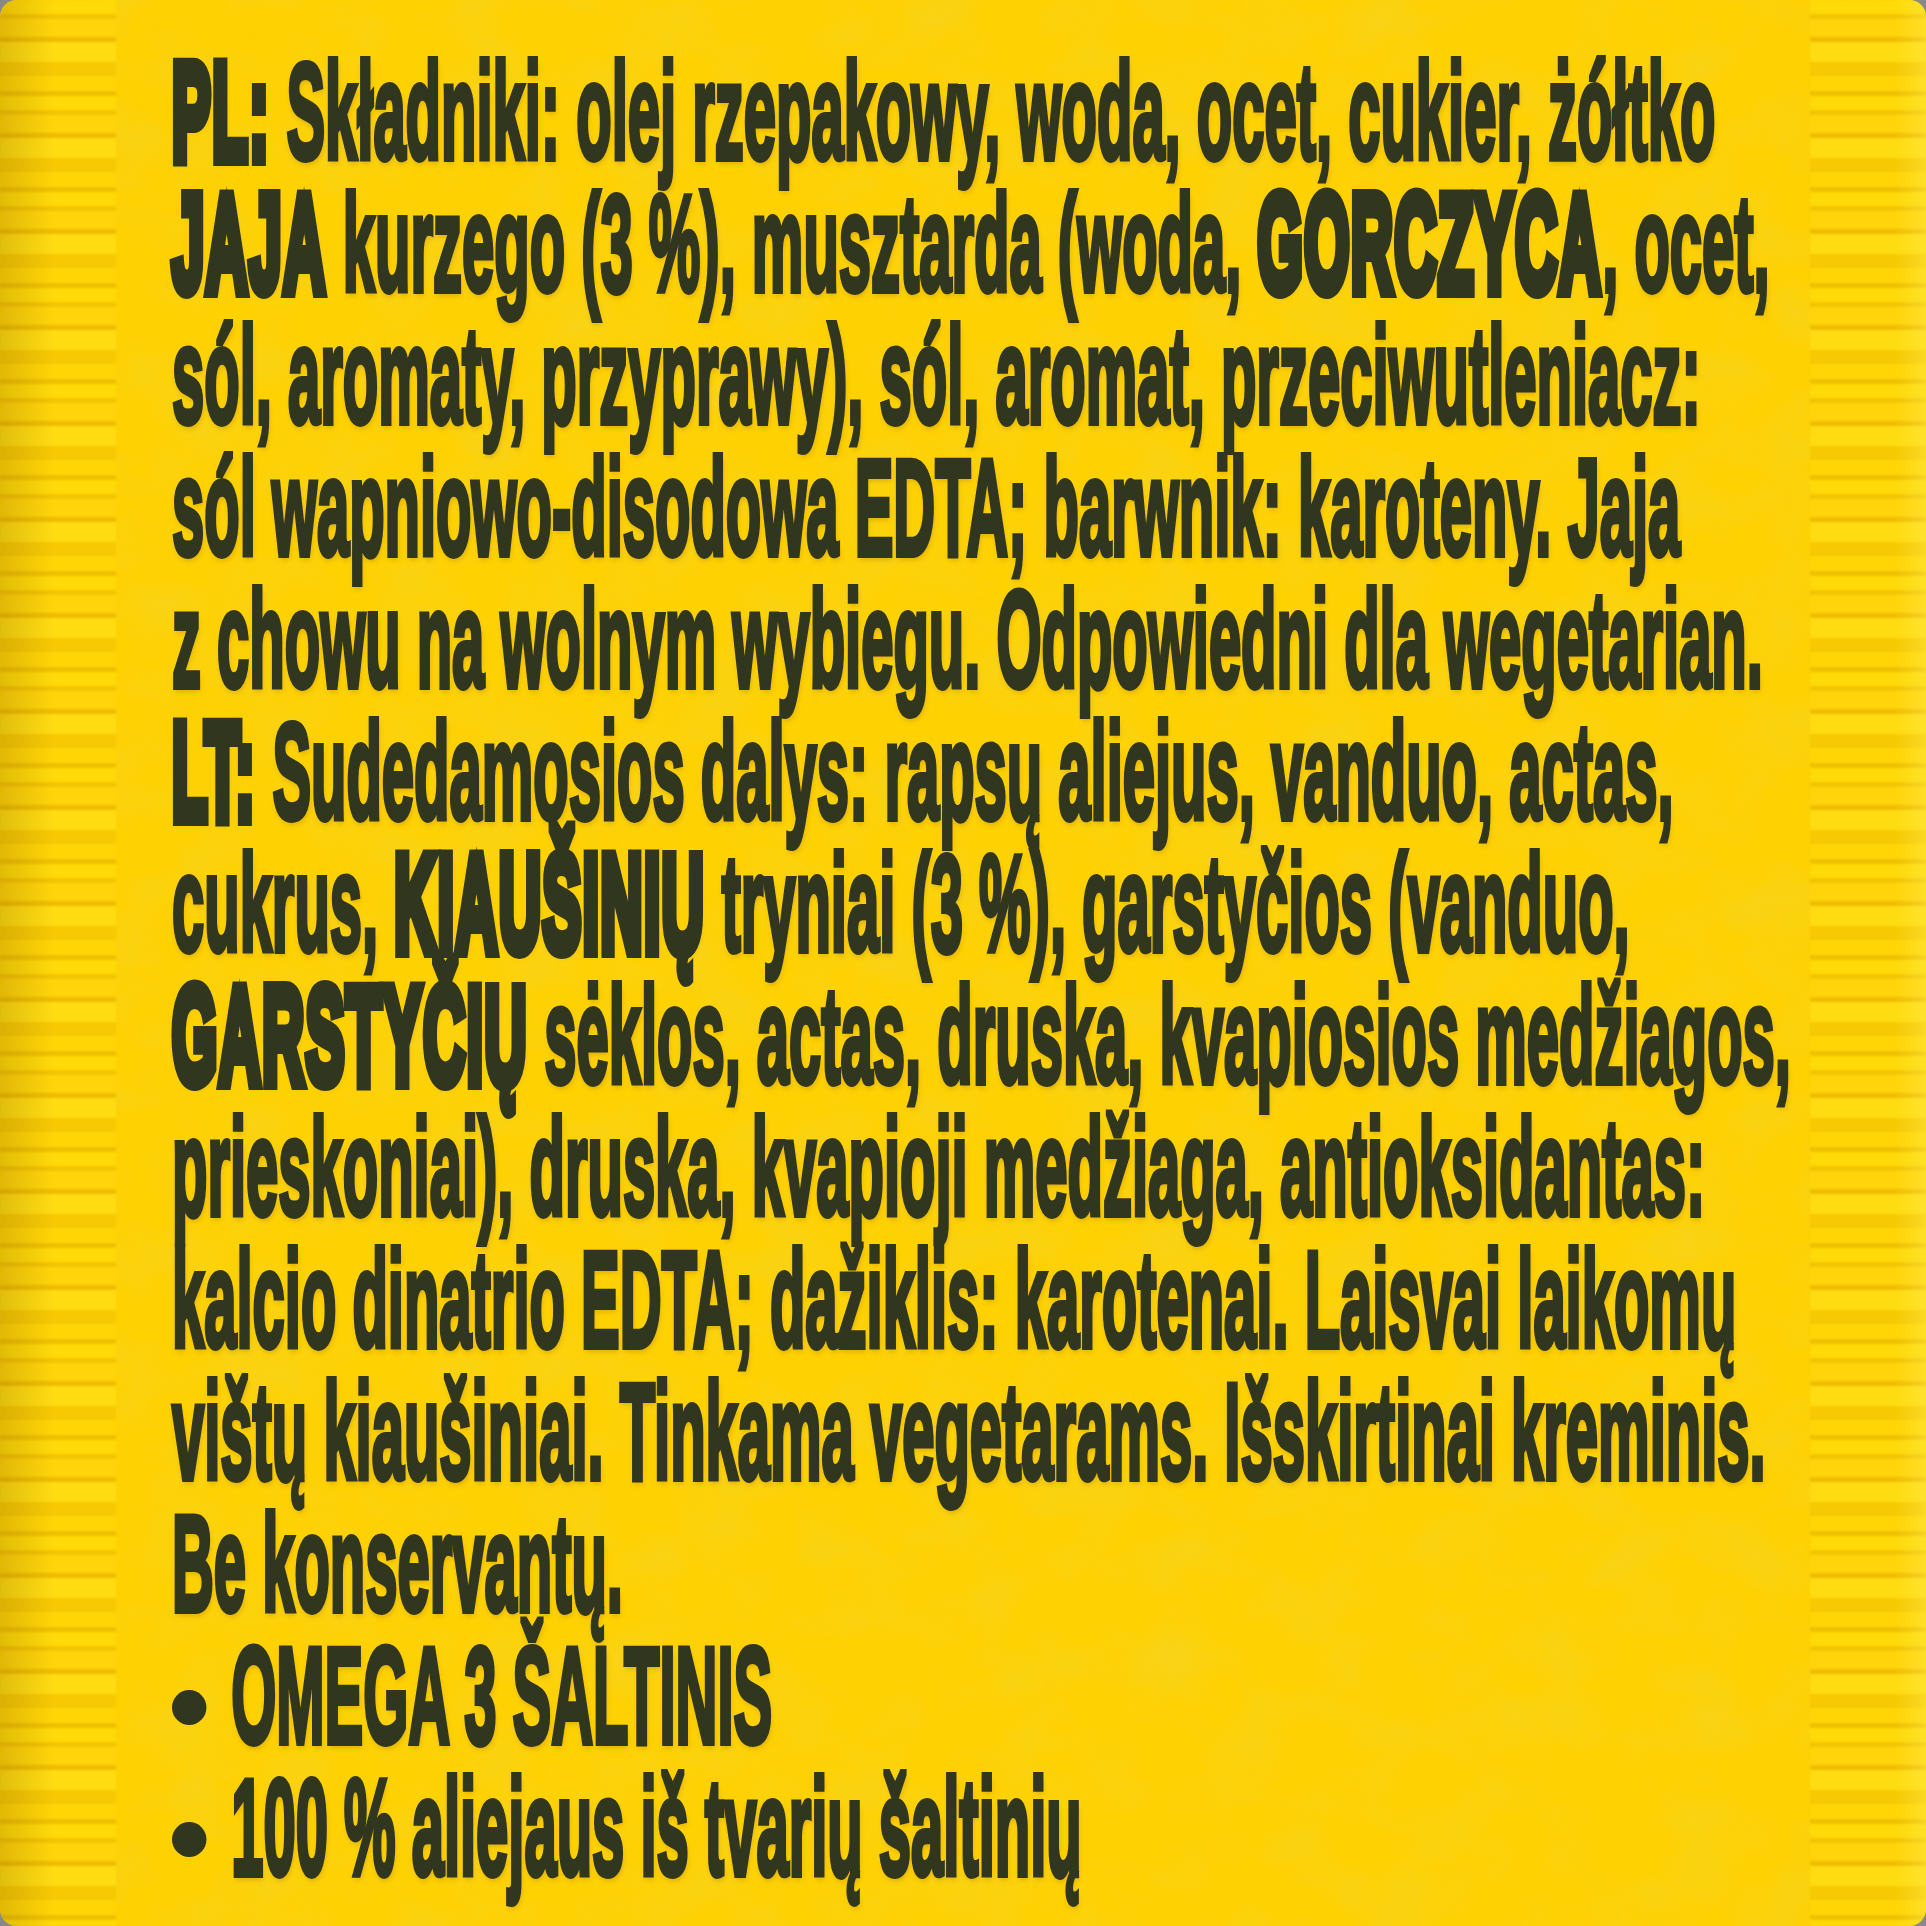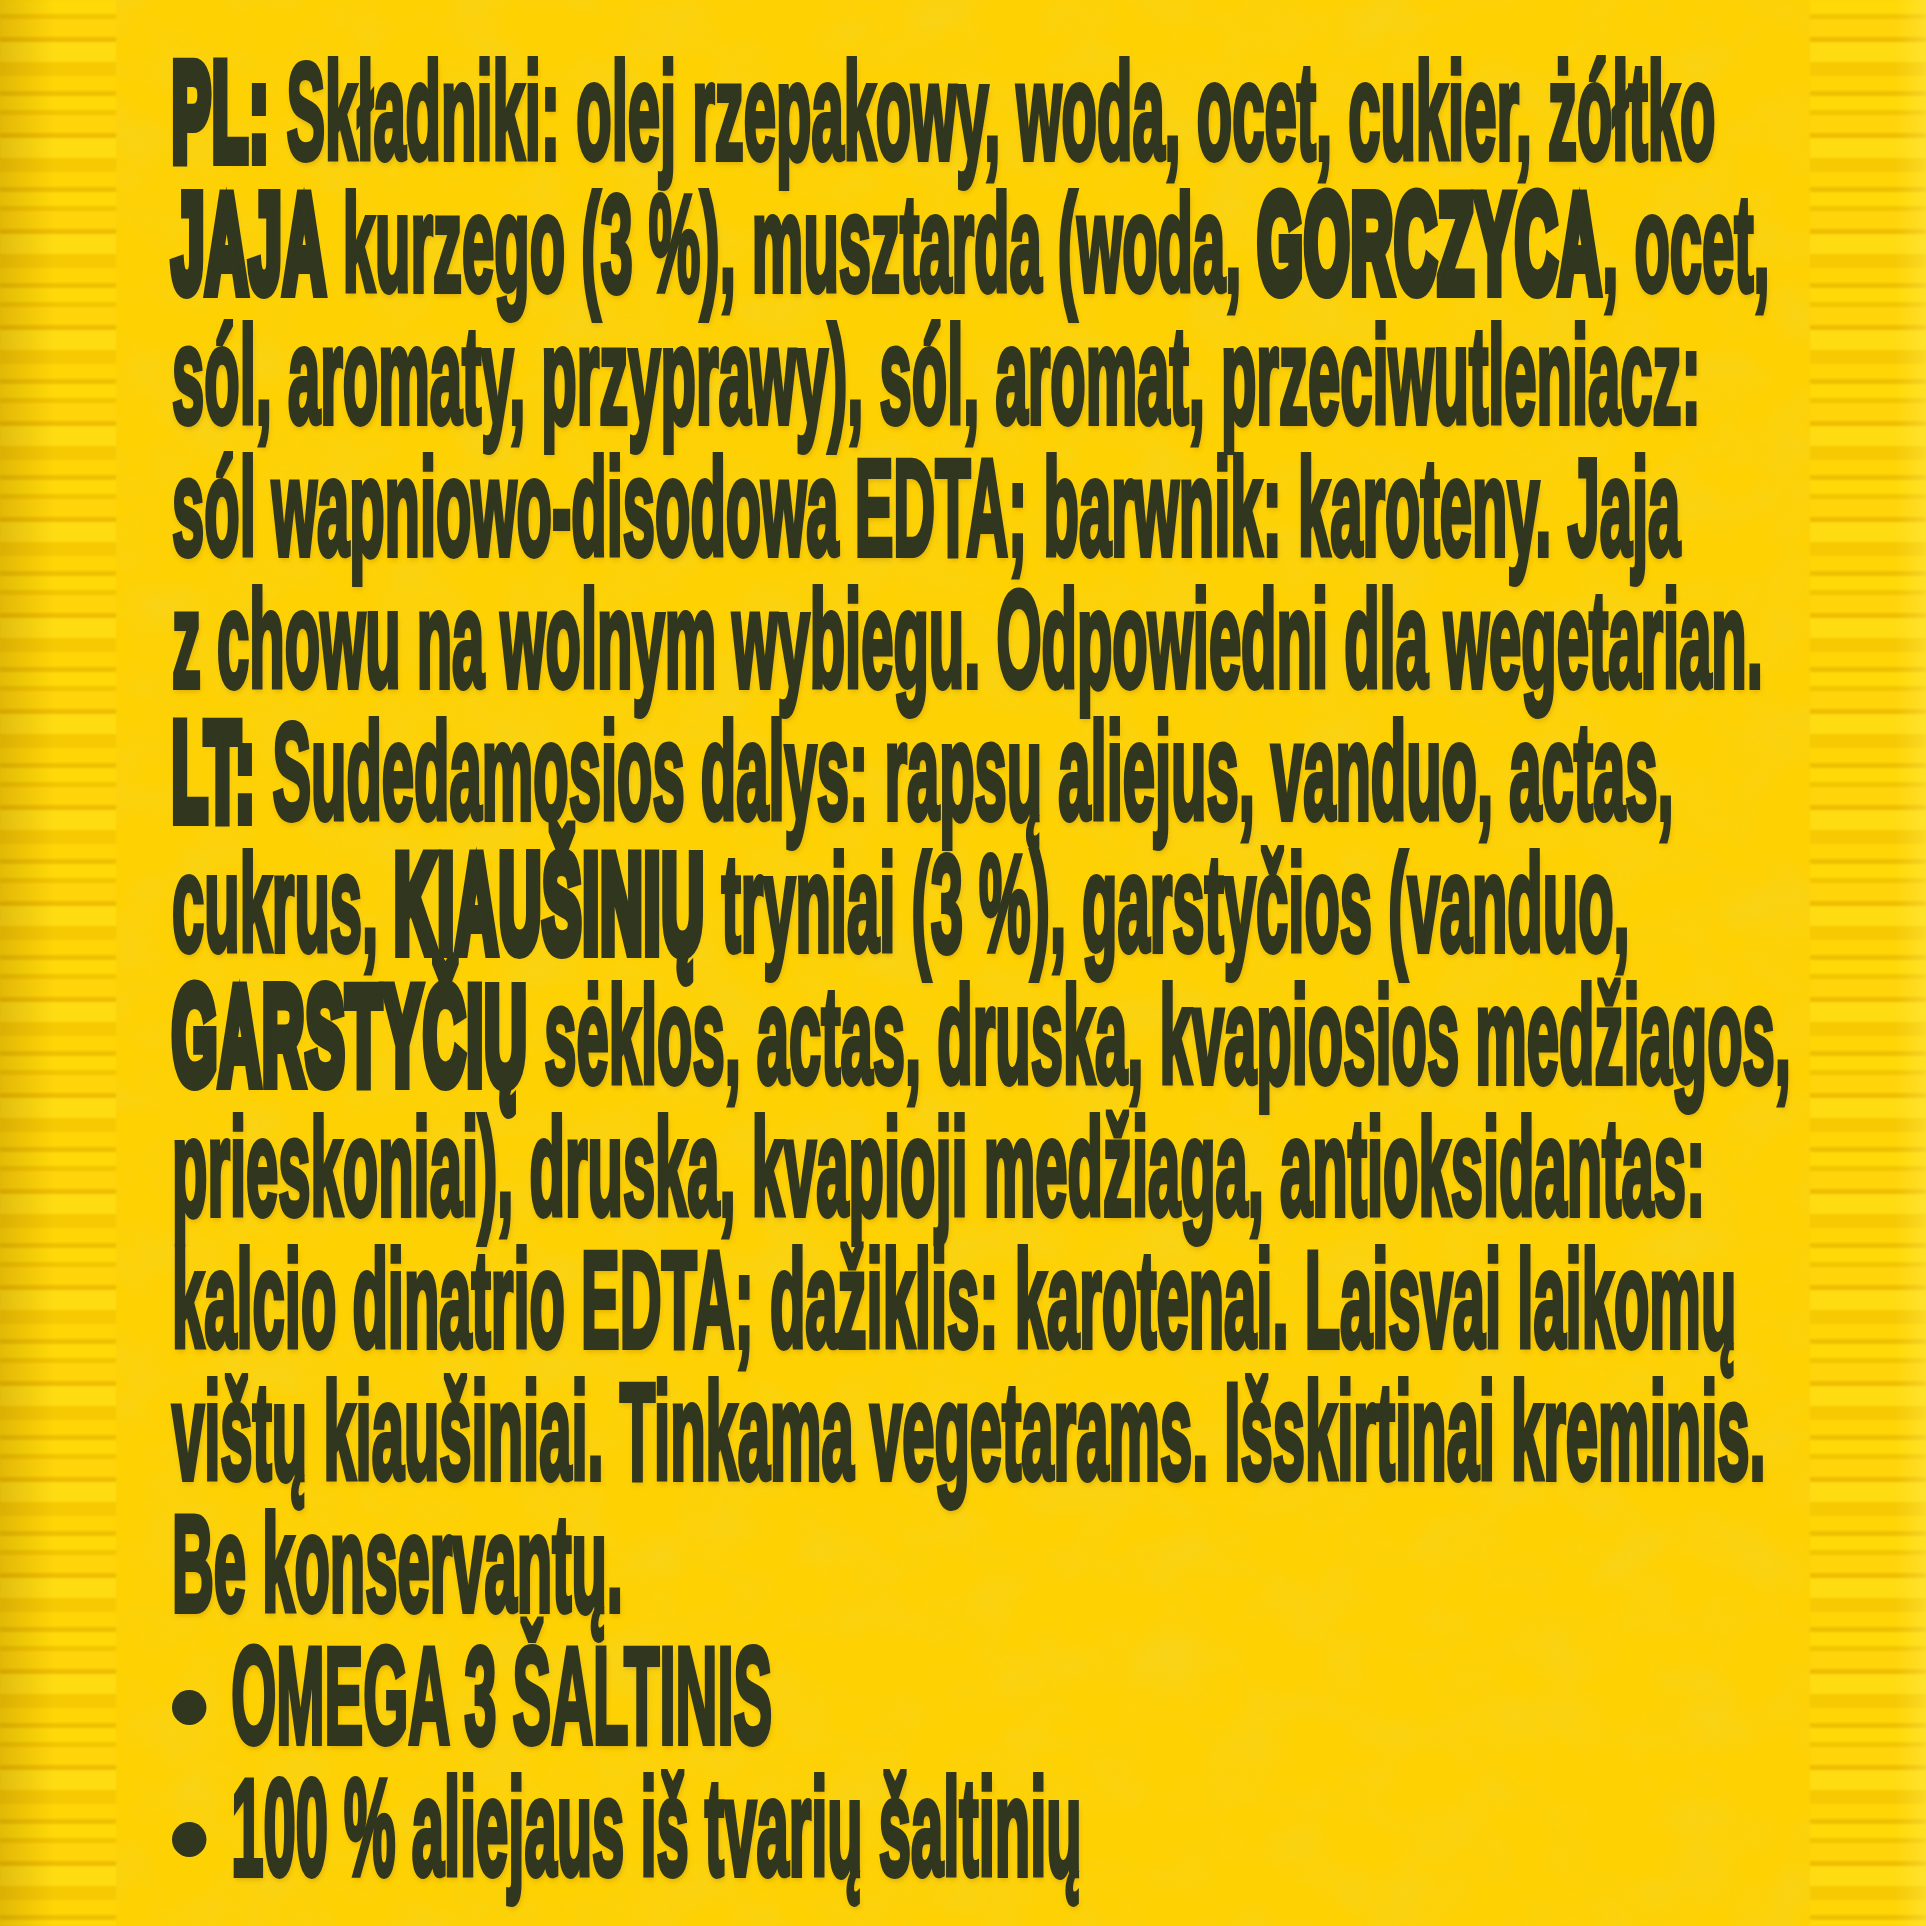--- a/index.html
+++ b/index.html
@@ -2,20 +2,21 @@
 <html style="font-size:10.3px"><head>
 <meta charset="utf-8">
 <style>
   html,body{margin:0;padding:0;background:#888;}
   #canvas{
     position:relative;
     width:1926px;height:1926px;
     overflow:hidden;
     background:#fed103;
     font-family:"Liberation Sans", sans-serif;
+    border-radius:17px;
   }
   
   .band{
     position:absolute;top:0;bottom:0;width:116px;
     background:repeating-linear-gradient(to bottom,
       #ffd908 0px 14px,
       #f3c400 14px 19px,
       #ffd40a 19px 37px,
       #eebd00 37px 42px,
       #ffdb12 42px 62px,

